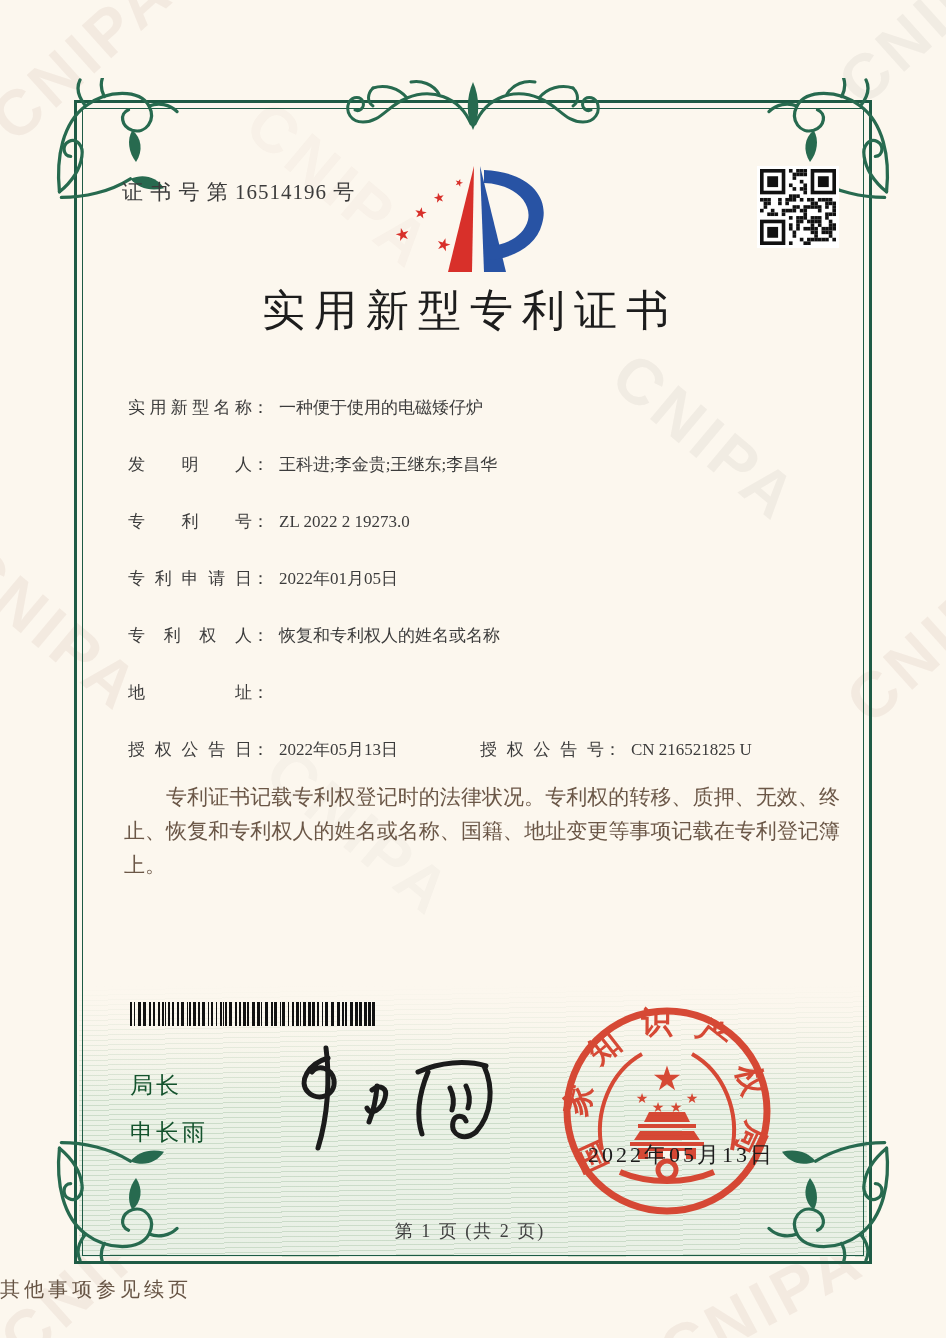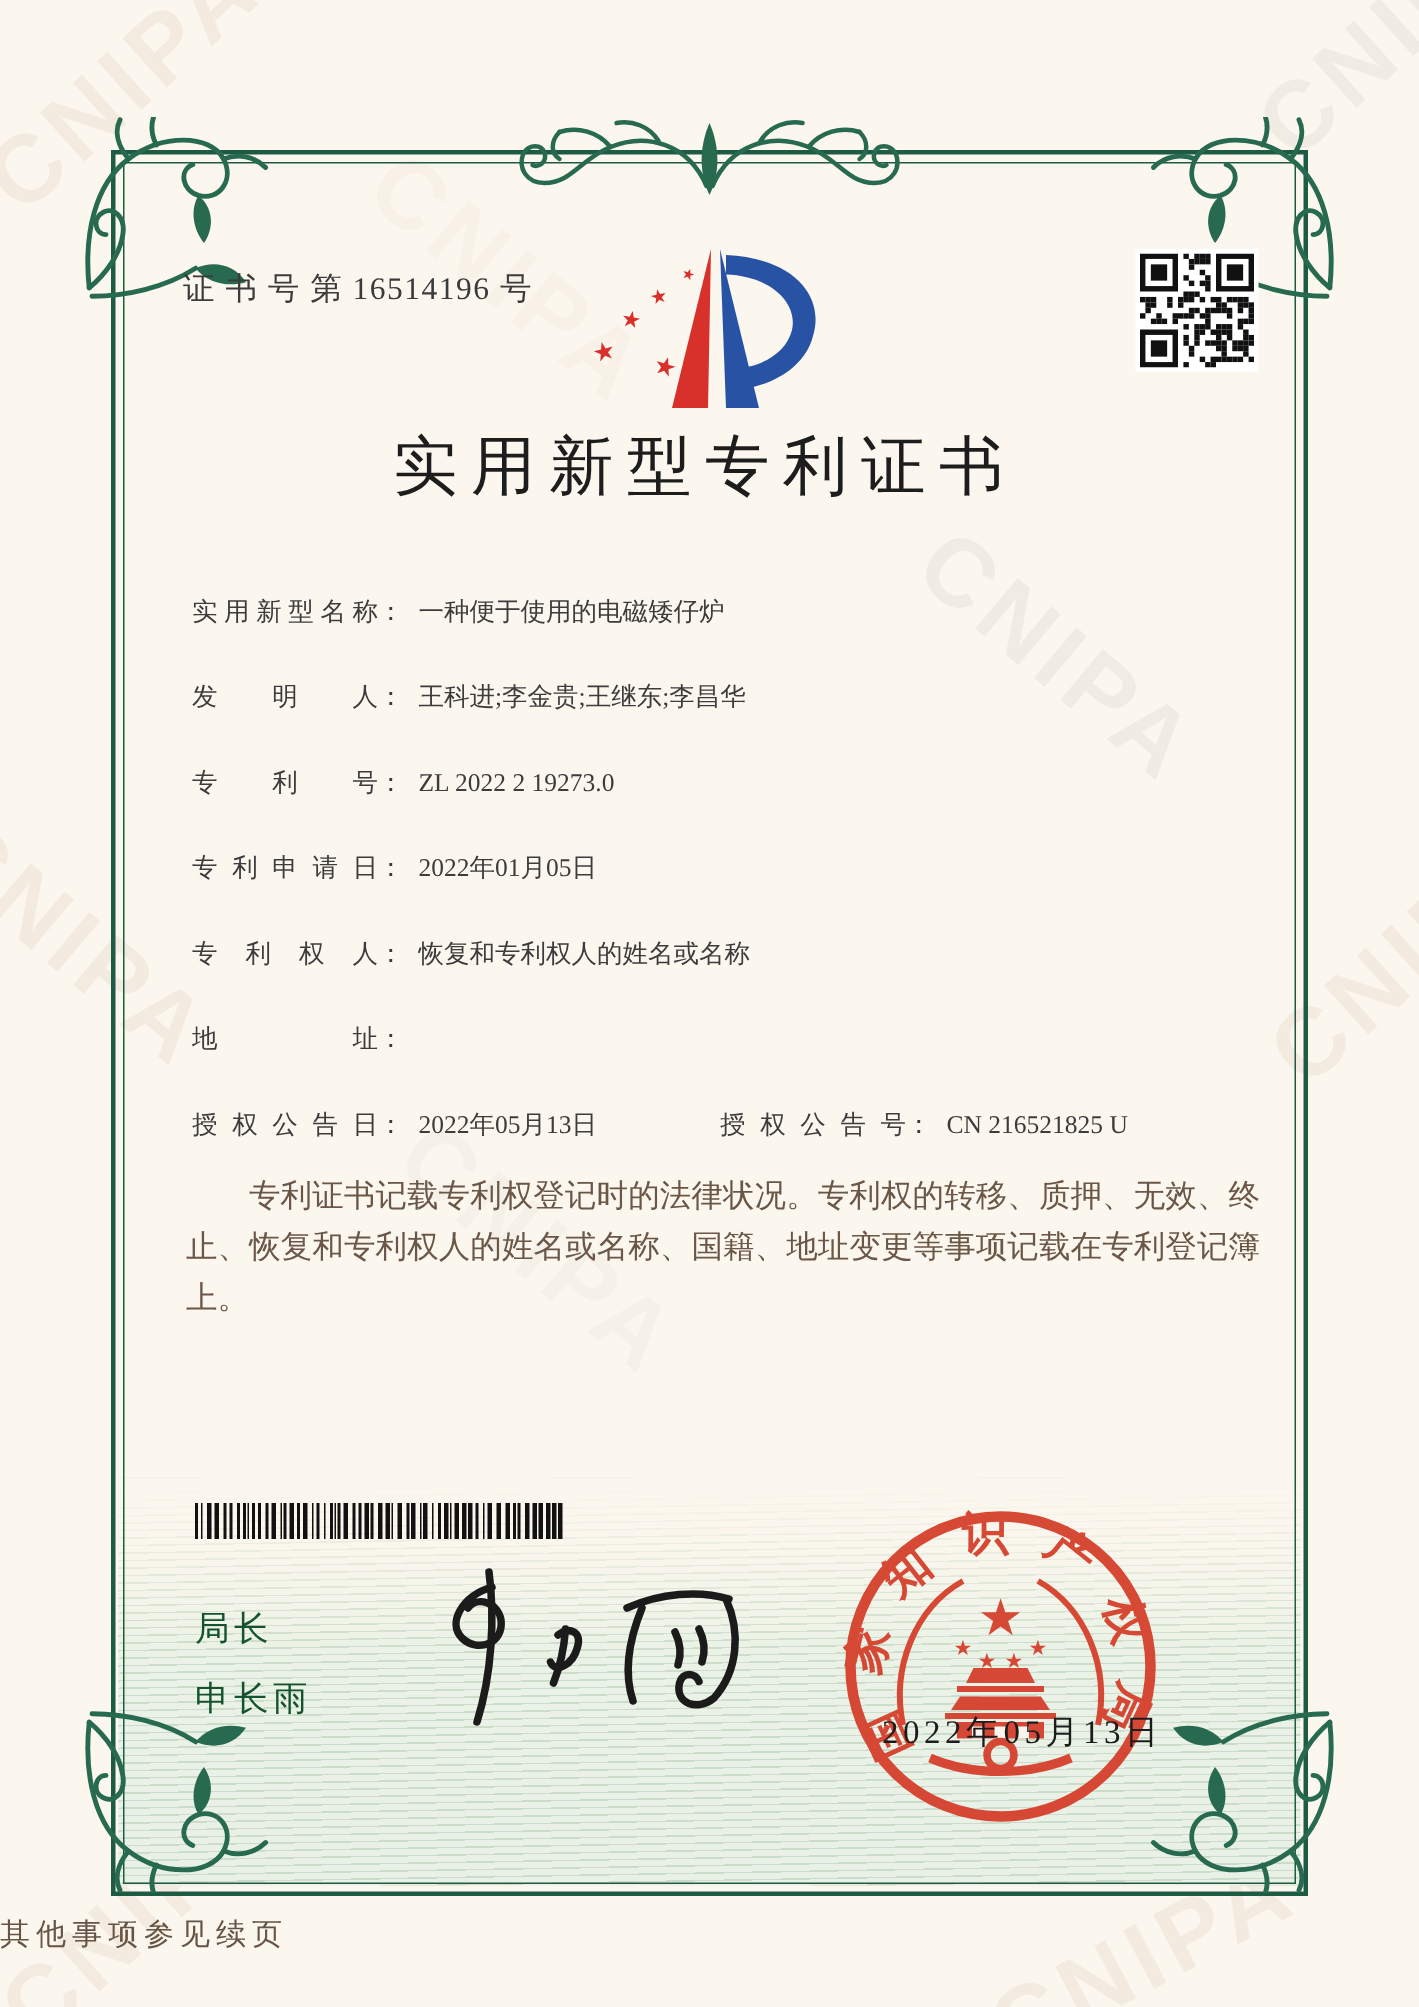--- a/index.html
+++ b/index.html
@@ -451,15 +451,16 @@
     </g>
     <g stroke="#d5402c" fill="none">
       <circle cx="109" cy="170" r="9" stroke-width="5"></circle>
       <path d="M44,150 C36,112 52,72 84,54" stroke-width="4"></path>
       <path d="M174,150 C182,112 166,72 134,54" stroke-width="4"></path>
       <path d="M62,172 C90,184 128,184 156,172" stroke-width="6"></path>
     </g>
   </svg>
   <div class="seal-date">2022年05月13日</div>
 
+  <div class="page-num">第 1 页 (共 2 页)</div>
   <div class="cont-note">其他事项参见续页</div>
 
 </div>
 
 </body></html>

